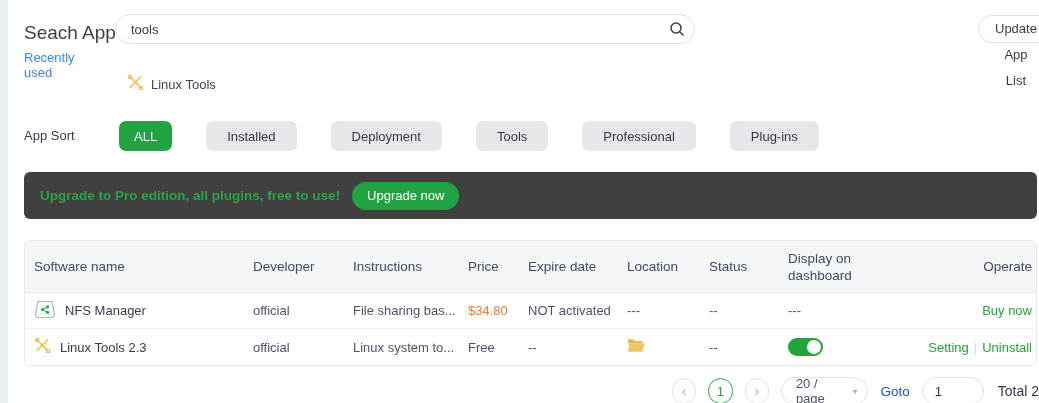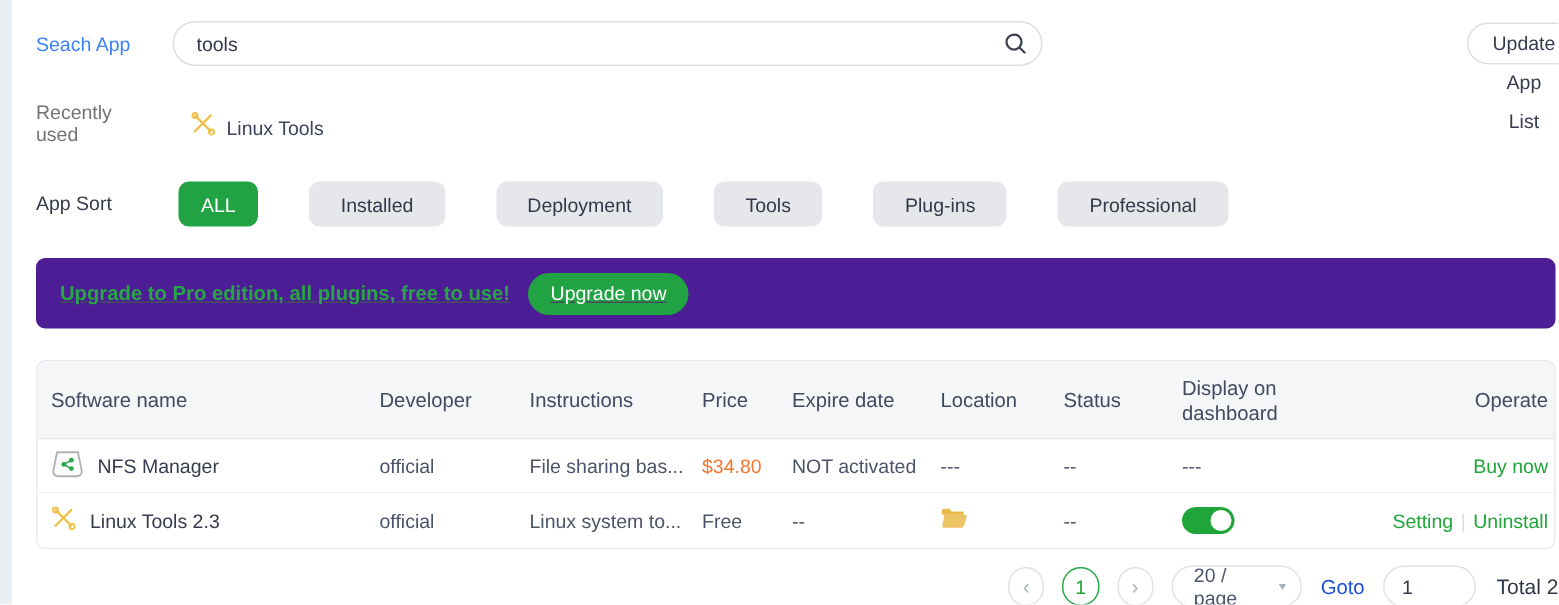--- a/index.html
+++ b/index.html
@@ -1,46 +1,46 @@
 <!DOCTYPE html>
 <html><head>
 <meta charset="utf-8">
 <style>
   * { margin:0; padding:0; box-sizing:border-box; }
   html,body { width:1039px; height:403px; overflow:hidden; background:#fff;
               font-family:"Liberation Sans", sans-serif; color:#454c5e; }
   .stage { position:relative; width:1039px; height:403px; background:#fff; }
   .left-strip { position:absolute; left:0; top:0; width:8px; height:403px; background:#e9edf4; }
 
-  .field-label { position:absolute; font-size:13px; color:#3b82f6; }
+  .field-label { position:absolute; font-size:19px; color:#404040; }
 
   
   .search-input { position:absolute; left:115px; top:14px; width:580px; height:30px;
     border:1px solid #dcdfe6; border-radius:15px; background:#fff; padding:0 34px 0 15px;
     font-size:13px; color:#32384a; font-family:"Liberation Sans", sans-serif; outline:none; }
   .search-icon { position:absolute; left:669px; top:21px; width:16px; height:16px; cursor:pointer; }
   .update-btn { position:absolute; left:978px; top:15px; height:28px; padding:0 16px;
     border:1px solid #dcdfe6; border-radius:14px; background:#fff; font-size:13px; color:#363c4d;
     font-family:"Liberation Sans", sans-serif; cursor:pointer; line-height:26px; }
 
   
-  .recent-label { position:absolute; left:24px; top:67px; width:62px; font-size:13px; color:#737373; line-height:15px; }
+  .recent-label { position:absolute; left:24px; top:50px; width:62px; font-size:13px; color:#3b82f6; line-height:15px; }
   .recent-app { position:absolute; left:127px; top:74px; display:flex; align-items:center; gap:7px; cursor:pointer; }
   .recent-app .app-txt { font-size:13px; color:#3d435a; }
 
   
   .sort-label { position:absolute; left:24px; top:128px; font-size:13px; color:#363c4d; }
   .sort-row { position:absolute; left:119px; top:121px; display:flex; gap:34px; }
   .sort-btn { height:30px; padding:0 21px; border:none; border-radius:7px; background:#e5e7ea;
     font-size:13px; color:#33384a; font-family:"Liberation Sans", sans-serif; cursor:pointer; }
   .sort-btn.active { background:#21a344; color:#fff; padding:0 15px; }
 
   
   .banner { position:absolute; left:24px; top:172px; width:1013px; height:47px; border-radius:6px;
-    background:#4c1d95; display:flex; align-items:center; padding-left:16px; gap:12px;text-decoration:underline; }
+    background:#404040; display:flex; align-items:center; padding-left:16px; gap:12px; }
   .banner-text { font-size:13.5px; font-weight:bold; color:#28a544; }
   .banner-btn { height:28px; padding:0 15px; border:none; border-radius:14px; background:#21a344;
     color:#fff; font-size:13px; font-family:"Liberation Sans", sans-serif; cursor:pointer; }
 
   
   .tbl { position:absolute; left:24px; top:240px; width:1013px; border:1px solid #e7e9ee;
     border-radius:6px; background:#fff; overflow:hidden; }
   .tr { display:flex; align-items:center; }
   .thead { height:52px; background:#f5f6f8; border-bottom:1px solid #e7e9ee; }
   .th { font-size:13.5px; color:#414a60; }
@@ -103,22 +103,22 @@
     </span>
     <span class="app-txt">Linux Tools</span>
   </div>
 
   <div class="sort-label">App Sort</div>
   <div class="sort-row">
     <button class="sort-btn active">ALL</button>
     <button class="sort-btn">Installed</button>
     <button class="sort-btn">Deployment</button>
     <button class="sort-btn">Tools</button>
+    <button class="sort-btn">Professional</button>
     <button class="sort-btn">Plug-ins</button>
-    <button class="sort-btn">Professional</button>
   </div>
 
   <div class="banner">
     <span class="banner-text">Upgrade to Pro edition, all plugins, free to use!</span>
     <button class="banner-btn">Upgrade now</button>
   </div>
 
   <div class="tbl">
     <div class="tr thead">
       <div class="th c1">Software name</div>

